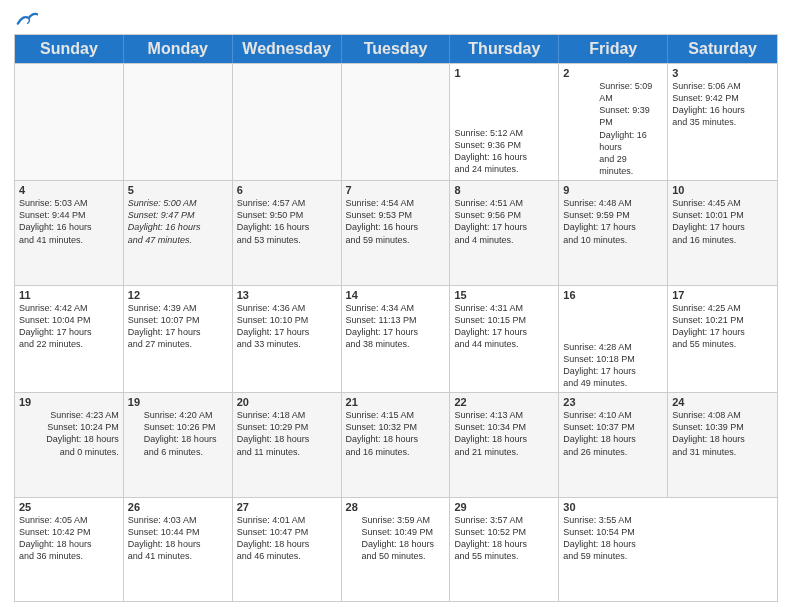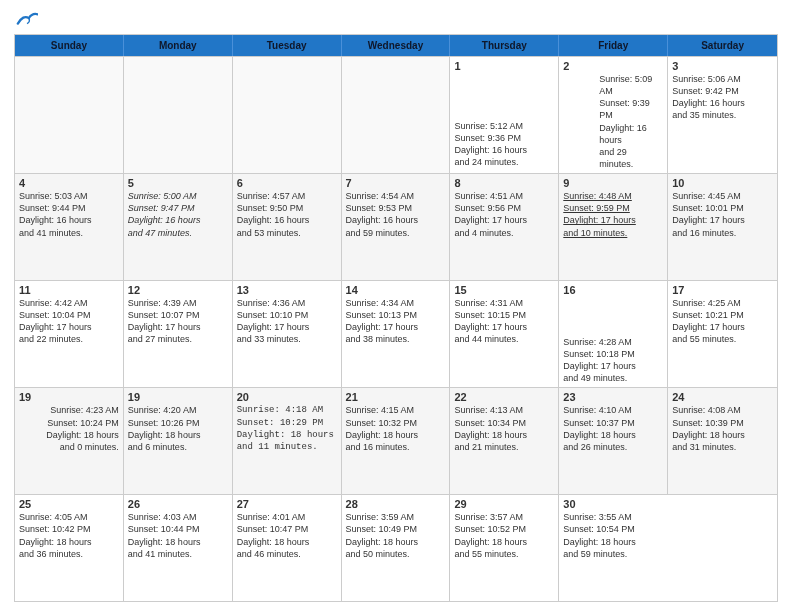--- a/index.html
+++ b/index.html
@@ -64,22 +64,22 @@
       display: flex;
       flex-direction: column;
       border: 1px solid #ccc;
     }
     .cal-header-row {
       display: grid;
       grid-template-columns: repeat(7, 1fr);
       background: #2176c7;
     }
     .cal-header-cell {
-      color: #0f172a;
-      font-size: 10px;
+      color: #e5e5e5;
+      font-size: 16px;
       font-weight: bold;
       text-align: center;
       padding: 5px 8px;
       border-right: 1px solid #4a90d9;
     }
     .cal-header-cell:last-child {
       border-right: none;
     }
     .cal-body {
       flex: 1;
@@ -142,22 +142,22 @@
       <div class="main-title"></div>
       <div class="subtitle"></div>
     </div>
   </div>
 
   <div class="calendar">
     <div class="cal-header-row">
 
     <div class="cal-header-cell">Sunday</div>
         <div class="cal-header-cell">Monday</div>
+        <div class="cal-header-cell">Wednesday</div>
         <div class="cal-header-cell">Tuesday</div>
-        <div class="cal-header-cell">Wednesday</div>
         <div class="cal-header-cell">Thursday</div>
         <div class="cal-header-cell">Friday</div>
         <div class="cal-header-cell">Saturday</div>
       </div>
     <div class="cal-body">
 
     <div class="cal-row">
           <div class="cal-cell empty"></div>
           <div class="cal-cell empty"></div>
           <div class="cal-cell empty"></div>
@@ -215,21 +215,21 @@
           </div>
           <div class="cal-cell alt">
             <span class="day-number">8</span>
             <div class="day-info" style="white-space: pre-line;">Sunrise: 4:51 AM
 Sunset: 9:56 PM
 Daylight: 17 hours
 and 4 minutes.</div>
           </div>
           <div class="cal-cell alt">
             <span class="day-number">9</span>
-            <div class="day-info" style="white-space: pre-line; text-decoration: underline;">Sunrise: 4:48 AM
+            <div class="day-info" style="white-space: pre-line;">Sunrise: 4:48 AM
 Sunset: 9:59 PM
 Daylight: 17 hours
 and 10 minutes.</div>
           </div>
           <div class="cal-cell alt">
             <span class="day-number">10</span>
             <div class="day-info" style="white-space: pre-line;">Sunrise: 4:45 AM
 Sunset: 10:01 PM
 Daylight: 17 hours
 and 16 minutes.</div>
@@ -253,21 +253,21 @@
           <div class="cal-cell">
             <span class="day-number">13</span>
             <div class="day-info" style="white-space: pre-line;">Sunrise: 4:36 AM
 Sunset: 10:10 PM
 Daylight: 17 hours
 and 33 minutes.</div>
           </div>
           <div class="cal-cell">
             <span class="day-number">14</span>
             <div class="day-info" style="white-space: pre-line;">Sunrise: 4:34 AM
-Sunset: 10:13 PM
+Sunset: 11:13 PM
 Daylight: 17 hours
 and 38 minutes.</div>
           </div>
           <div class="cal-cell">
             <span class="day-number">15</span>
             <div class="day-info" style="white-space: pre-line;">Sunrise: 4:31 AM
 Sunset: 10:15 PM
 Daylight: 17 hours
 and 44 minutes.</div>
           </div>
@@ -289,28 +289,28 @@
         <div class="cal-row">
           <div class="cal-cell alt">
             <span class="day-number">19</span>
             <div class="day-info" style="white-space: pre-line; text-align: right;">Sunrise: 4:23 AM
 Sunset: 10:24 PM
 Daylight: 18 hours
 and 0 minutes.</div>
           </div>
           <div class="cal-cell alt">
             <span class="day-number">19</span>
-            <div class="day-info" style="white-space: pre-line;">Sunrise: 4:20 AM
+            <div class="day-info" style="white-space: pre-line; margin-left: 16px;">Sunrise: 4:20 AM
 Sunset: 10:26 PM
 Daylight: 18 hours
 and 6 minutes.</div>
           </div>
           <div class="cal-cell alt">
             <span class="day-number">20</span>
-            <div class="day-info" style="white-space: pre-line; font-family: Liberation Mono, monospace;">Sunrise: 4:18 AM
+            <div class="day-info" style="white-space: pre-line;">Sunrise: 4:18 AM
 Sunset: 10:29 PM
 Daylight: 18 hours
 and 11 minutes.</div>
           </div>
           <div class="cal-cell alt">
             <span class="day-number">21</span>
             <div class="day-info" style="white-space: pre-line;">Sunrise: 4:15 AM
 Sunset: 10:32 PM
 Daylight: 18 hours
 and 16 minutes.</div>
@@ -354,21 +354,21 @@
           </div>
           <div class="cal-cell">
             <span class="day-number">27</span>
             <div class="day-info" style="white-space: pre-line;">Sunrise: 4:01 AM
 Sunset: 10:47 PM
 Daylight: 18 hours
 and 46 minutes.</div>
           </div>
           <div class="cal-cell">
             <span class="day-number">28</span>
-            <div class="day-info" style="white-space: pre-line;">Sunrise: 3:59 AM
+            <div class="day-info" style="white-space: pre-line; margin-left: 16px;">Sunrise: 3:59 AM
 Sunset: 10:49 PM
 Daylight: 18 hours
 and 50 minutes.</div>
           </div>
           <div class="cal-cell">
             <span class="day-number">29</span>
             <div class="day-info" style="white-space: pre-line;">Sunrise: 3:57 AM
 Sunset: 10:52 PM
 Daylight: 18 hours
 and 55 minutes.</div>

